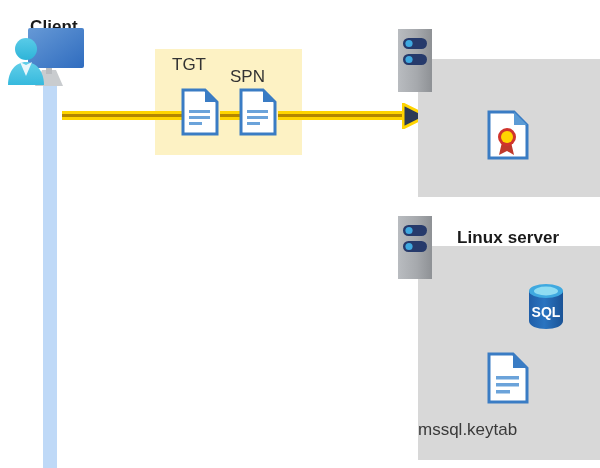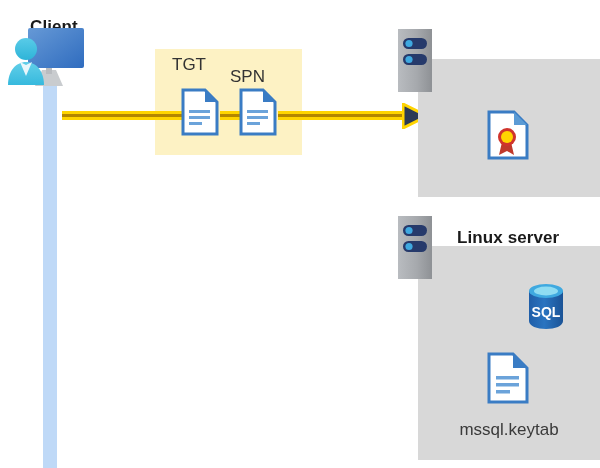--- a/index.html
+++ b/index.html
@@ -187,17 +187,17 @@
   <div class="abs" style="left:487px;top:352px;width:42px;height:52px;">
     <svg width="42" height="52" viewBox="0 0 42 52">
       <path d="M2 2 H26 L40 16 V50 H2 Z" fill="#ffffff" stroke="#3a7cc4" stroke-width="3"></path>
       <path d="M26 2 L40 16 H26 Z" fill="#3a7cc4"></path>
       <rect x="9" y="24" width="23" height="3.5" fill="#6ba3da"></rect>
       <rect x="9" y="31" width="23" height="3.5" fill="#6ba3da"></rect>
       <rect x="9" y="38" width="14" height="3.5" fill="#6ba3da"></rect>
     </svg>
   </div>
 
-  <div class="abs" style="left:418px;top:420px;width:182px;text-align:center;">
+  <div class="abs" style="left:418px;top:420px;width:182px;">
     <span class="label-plain" style="font-size:17px;">mssql.keytab</span>
   </div>
 
 </div>
 
 </body></html>

